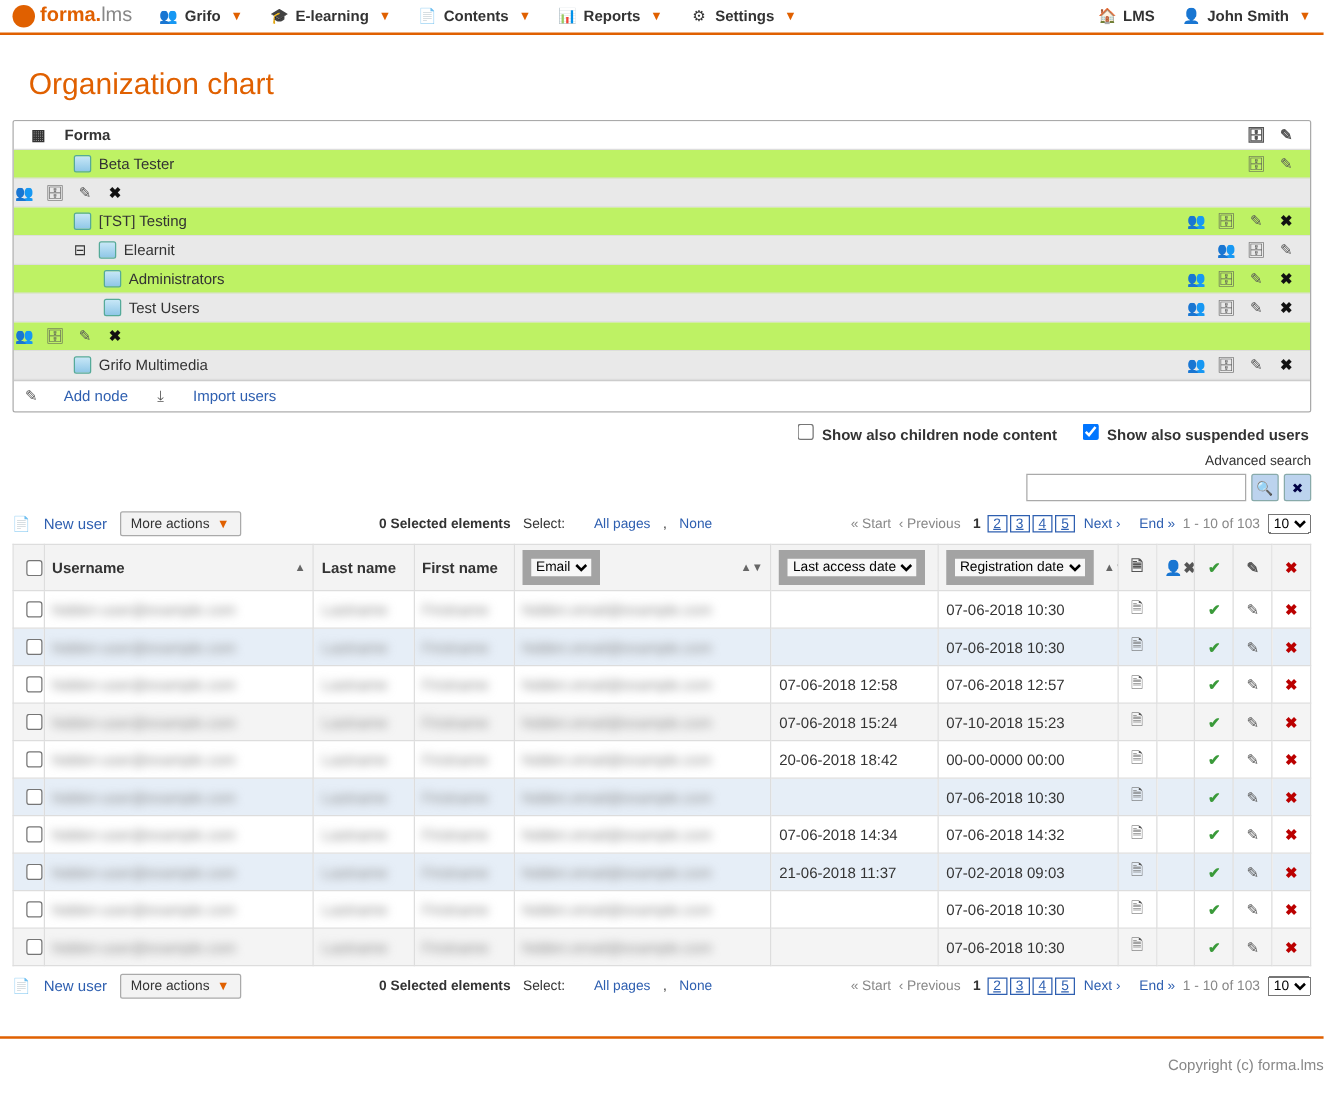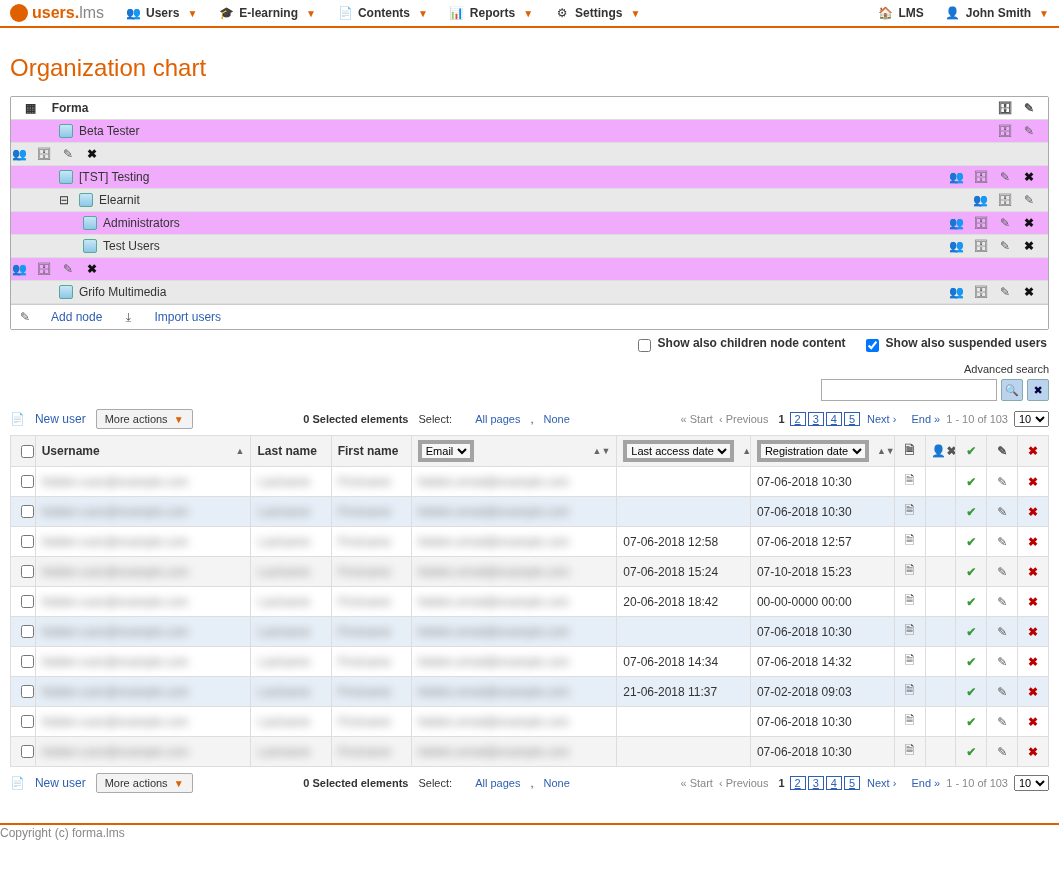--- a/index.html
+++ b/index.html
@@ -7,37 +7,37 @@
   
   .topbar{display:flex;align-items:center;justify-content:space-between;padding:4px 10px;border-bottom:2px solid #e06000}
   .topbar .left, .topbar .right{display:flex;align-items:center;gap:22px}
   .brand{display:flex;align-items:center;gap:4px;font-size:16px;color:#888}
   .brand .hand{width:18px;height:18px;background:#e06000;border-radius:50%;position:relative}
   .brand b{color:#e06000;font-weight:700}
   .menu-item{display:flex;align-items:center;gap:6px;color:#333;font-weight:700;font-size:12px;cursor:pointer}
   .menu-item .ico{width:14px;text-align:center;font-weight:400}
   .caret{color:#e06000;font-size:10px;margin-left:2px}
   .page-wrap{padding:0 10px}
-  h1{color:#e06000;font-weight:400;font-size:24px;margin:26px 0 14px}
+  h1{color:#e06000;font-weight:400;font-size:24px;margin:26px 13px 14px}
   
   .tree{border:1px solid #aaa;border-radius:2px;overflow:hidden}
-  .tree-row{display:flex;align-items:center;height:22px;font-size:12px;border-bottom:1px solid #ddd;background:#f0abfc}
+  .tree-row{display:flex;align-items:center;height:22px;font-size:12px;border-bottom:1px solid #ddd;background:#bef264}
   .tree-row:nth-child(even){background:#e9e9e9}
   .tree-row.root{background:#fff;font-weight:700}
   .tree-row .treelbl{flex:1;display:flex;align-items:center;gap:6px}
   .treelbl .pad{display:inline-block}
   .treelbl .folder{width:12px;height:12px;background:linear-gradient(#c7e7f7,#8fc7e7);border:1px solid #5a9;border-radius:2px}
   .treelbl .folder.alt{background:linear-gradient(#d7e7f7,#a7c7e7);border-color:#7aa}
   .tree-row .acts{display:flex;gap:6px;align-items:center;padding-right:10px}
   .tree-row .acts span{width:18px;text-align:center;color:#555;cursor:pointer}
   .tree-row .acts .xdel{color:#111;font-weight:700}
   .tree-footer{display:flex;align-items:center;gap:18px;padding:4px 6px;border-top:1px solid #ccc;background:#fff}
   .tree-footer .node-ico{width:16px;height:16px;display:inline-flex;align-items:center;justify-content:center;color:#555}
   .tree-opts{display:flex;justify-content:flex-end;gap:16px;padding:6px 2px;font-size:12px;font-weight:700}
-  .tree-opts label{display:flex;align-items:flex-start;gap:4px;font-weight:700;white-space:nowrap}
+  .tree-opts label{display:flex;align-items:flex-end;gap:4px;font-weight:700;white-space:nowrap}
   .adv-search{display:flex;flex-direction:column;align-items:flex-end;gap:4px;margin:2px 0 8px}
   .adv-search a{font-size:11px;text-decoration:none;color:#333}
   .adv-search .box{display:flex;align-items:center;gap:4px}
   .adv-search input{width:170px;height:18px;border:1px solid #aaa}
   .adv-search .sbtn{width:20px;height:20px;background:#bcd3ee;border:1px solid #8aa;border-radius:2px;display:flex;align-items:center;justify-content:center;font-size:11px;color:#004}
   
   .bar{display:flex;align-items:center;justify-content:space-between;margin:6px 0}
   .bar .grp{display:flex;align-items:center;gap:10px}
   .bar .btn{border:1px solid #aaa;background:#f3f3f3;padding:3px 8px;font-size:11px;border-radius:2px;cursor:pointer;display:flex;align-items:center;gap:4px}
   .bar .sel-info{font-size:11px}
@@ -51,45 +51,45 @@
   .grid thead th{background:#f3f3f3}
   .grid tbody tr:nth-child(even) td{background:#f4f4f4}
   .grid tbody tr:nth-child(odd) td{background:#fff}
   .grid tbody tr.alt td{background:#e6eef7}
   .grid td.blurred span{filter:blur(4px);color:#888}
   .grid td.center,.grid th.center{text-align:center}
   .grid .ico{color:#555}
   .grid .ok{color:#3a9a3a;font-weight:700}
   .grid .del{color:#b00;font-weight:700}
   .hdr-sel{display:flex;align-items:center;justify-content:space-between;gap:4px}
-  .hdr-sel select{font-size:11px;border:4px solid #a3a3a3;background:#f7f7f7}
+  .hdr-sel select{font-size:11px;border:7px solid #a3a3a3;background:#f7f7f7}
   .sorter{font-size:9px;color:#666;margin-left:4px}
-  footer{margin-top:30px;border-top:2px solid #e06000;text-align:left;padding:1px 0;color:#888}
+  footer{margin-top:30px;border-top:2px solid #e06000;text-align:right;padding:14px 0;color:#888}
   footer .sub{font-size:11px;color:#c99a7a}
   .w-chk{width:24px}
   .w-user{width:210px}
   .w-last{width:78px}
   .w-first{width:78px}
   .w-email{width:200px}
   .w-lacc{width:130px}
   .w-reg{width:140px}
   .w-ico{width:30px}
 </style>
 </head>
 <body>
 
 <div class="topbar">
   <div class="left">
     <div class="brand">
       <span class="hand"></span>
-      <span><b>users.</b><span>lms</span></span>
+      <span><b>forma.</b><span>lms</span></span>
     </div>
     <div class="menu-item">
         <span class="ico">👥</span>
-        <span>Users</span>
+        <span>Grifo</span>
         <span class="caret">▼</span>
       </div>
     <div class="menu-item">
         <span class="ico">🎓</span>
         <span>E-learning</span>
         <span class="caret">▼</span>
       </div>
     <div class="menu-item">
         <span class="ico">📄</span>
         <span>Contents</span>

